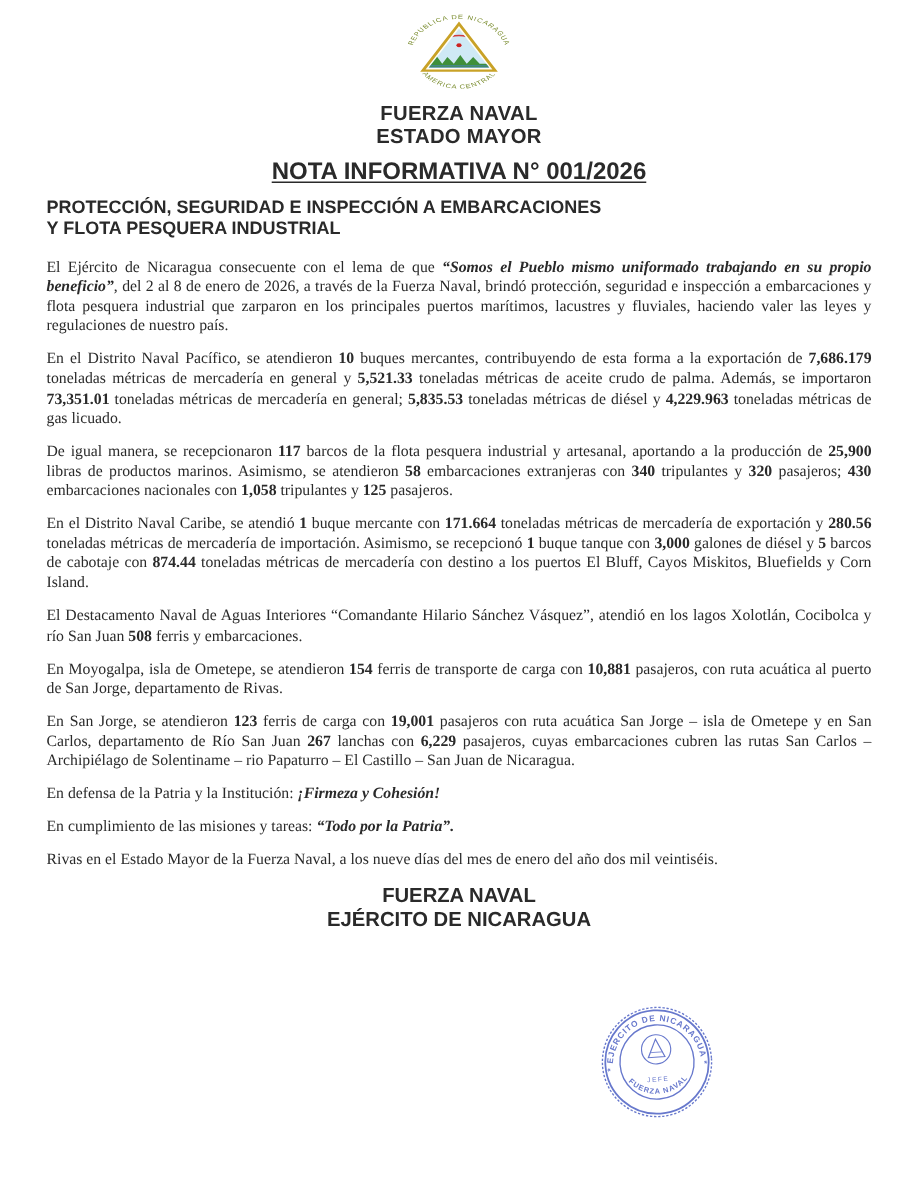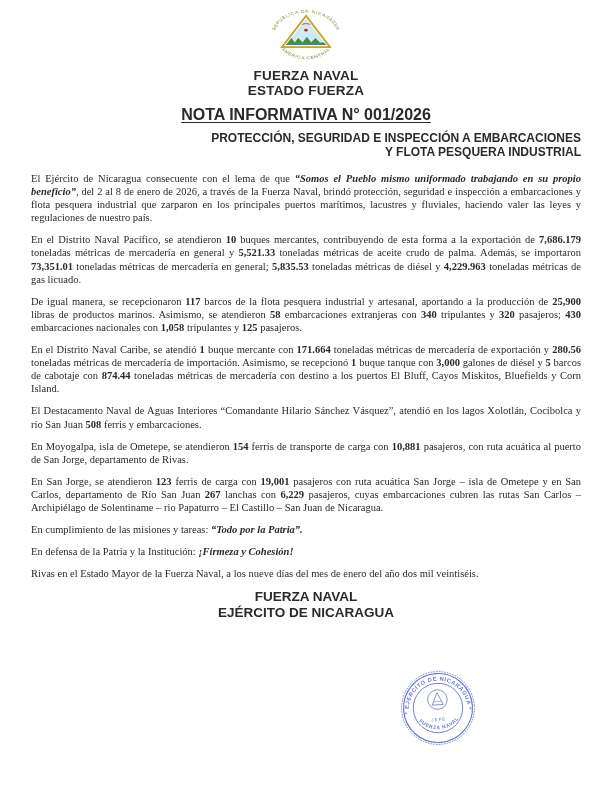--- a/index.html
+++ b/index.html
@@ -7,21 +7,21 @@
   .page{
     position:relative;width:612px;height:792px;box-sizing:border-box;
     background:#ffffff;color:#2a2a2a;overflow:hidden;
     font-family:"Liberation Sans",sans-serif;
     padding:8px 31px 0 31px;
   }
   .emblem-wrap{text-align:center;height:58px;margin-bottom:2px;}
   .org{ text-align:center;font-weight:700;font-size:13.5px;line-height:15px;letter-spacing:.2px;}
   .note-number{text-align:center;margin-top:10px;font-weight:700;font-size:16px;line-height:14px;}
   .note-number span{text-decoration:underline;text-underline-offset:2px;}
-  .doc-title{text-align:right;margin-top:9px;font-weight:700;font-size:12px;line-height:14px;}
+  .doc-title{text-align:left;margin-top:9px;font-weight:700;font-size:12px;line-height:14px;}
   .body-text{margin-top:13px;font-size:10.5px;line-height:13.1px;text-align:justify;}
   .body-text p{margin:0 0 9px 0;font-family:Liberation Serif, serif;}
   .seg-b{font-weight:700;}
   .seg-bi{font-weight:700;font-style:italic;}
   .signature{text-align:center;font-weight:700;font-size:13.5px;line-height:15.5px;margin-top:4px;}
   .stamp{position:absolute;left:399px;top:669px;width:78px;height:78px;opacity:.85;}
   .stamp text{font-family:"Liberation Sans",sans-serif;}
   .emblem-svg text{font-family:"Liberation Sans",sans-serif;}
 </style>
 </head>
@@ -50,41 +50,41 @@
         <path d="M 34 40 A 16 16 0 0 1 66 40" fill="none" stroke="#d23b3b" stroke-width="1.4"></path>
         <circle cx="50" cy="34" r="2" fill="#cc2222"></circle>
         <path d="M26,53 L32,44 37,53 41,46 46,53 51,44 56,53 61,46 66,53 74,53 74,57 26,57 Z" fill="#3f8f3a"></path>
         <line x1="26" y1="55" x2="74" y2="55" stroke="#4a7fd4" stroke-width="0.8"></line>
         <line x1="26" y1="56.6" x2="74" y2="56.6" stroke="#4a7fd4" stroke-width="0.8"></line>
       </g>
     </svg>
   </div>
 
   <div class="org">FUERZA NAVAL</div>
-  <div class="org">ESTADO FUERZA</div>
+  <div class="org">ESTADO MAYOR</div>
 
   <div class="note-number">
     <span>NOTA INFORMATIVA N° 001/2026</span>
   </div>
 
   <div class="doc-title">
     <div>PROTECCIÓN, SEGURIDAD E INSPECCIÓN A EMBARCACIONES</div>
     <div>Y FLOTA PESQUERA INDUSTRIAL</div>
   </div>
 
   <div class="body-text">
     <p><span>El Ejército de Nicaragua consecuente con el lema de que </span><span class="seg-bi">“Somos el Pueblo mismo uniformado trabajando en su propio beneficio”</span><span>, del 2 al 8 de enero de 2026, a través de la Fuerza Naval, brindó protección, seguridad e inspección a embarcaciones y flota pesquera industrial que zarparon en los principales puertos marítimos, lacustres y fluviales, haciendo valer las leyes y regulaciones de nuestro país.</span></p>
     <p><span>En el Distrito Naval Pacífico, se atendieron </span><span class="seg-b">10</span><span> buques mercantes, contribuyendo de esta forma a la exportación de </span><span class="seg-b">7,686.179</span><span> toneladas métricas de mercadería en general y </span><span class="seg-b">5,521.33</span><span> toneladas métricas de aceite crudo de palma. Además, se importaron </span><span class="seg-b">73,351.01</span><span> toneladas métricas de mercadería en general; </span><span class="seg-b">5,835.53</span><span> toneladas métricas de diésel y </span><span class="seg-b">4,229.963</span><span> toneladas métricas de gas licuado.</span></p>
     <p><span>De igual manera, se recepcionaron </span><span class="seg-b">117</span><span> barcos de la flota pesquera industrial y artesanal, aportando a la producción de </span><span class="seg-b">25,900</span><span> libras de productos marinos. Asimismo, se atendieron </span><span class="seg-b">58</span><span> embarcaciones extranjeras con </span><span class="seg-b">340</span><span> tripulantes y </span><span class="seg-b">320</span><span> pasajeros; </span><span class="seg-b">430</span><span> embarcaciones nacionales con </span><span class="seg-b">1,058</span><span> tripulantes y </span><span class="seg-b">125</span><span> pasajeros.</span></p>
     <p><span>En el Distrito Naval Caribe, se atendió </span><span class="seg-b">1</span><span> buque mercante con </span><span class="seg-b">171.664</span><span> toneladas métricas de mercadería de exportación y </span><span class="seg-b">280.56</span><span> toneladas métricas de mercadería de importación. Asimismo, se recepcionó </span><span class="seg-b">1</span><span> buque tanque con </span><span class="seg-b">3,000</span><span> galones de diésel y </span><span class="seg-b">5</span><span> barcos de cabotaje con </span><span class="seg-b">874.44</span><span> toneladas métricas de mercadería con destino a los puertos El Bluff, Cayos Miskitos, Bluefields y Corn Island.</span></p>
     <p><span>El Destacamento Naval de Aguas Interiores “Comandante Hilario Sánchez Vásquez”, atendió en los lagos Xolotlán, Cocibolca y río San Juan </span><span class="seg-b">508</span><span> ferris y embarcaciones.</span></p>
     <p><span>En Moyogalpa, isla de Ometepe, se atendieron </span><span class="seg-b">154</span><span> ferris de transporte de carga con </span><span class="seg-b">10,881</span><span> pasajeros, con ruta acuática al puerto de San Jorge, departamento de Rivas.</span></p>
     <p><span>En San Jorge, se atendieron </span><span class="seg-b">123</span><span> ferris de carga con </span><span class="seg-b">19,001</span><span> pasajeros con ruta acuática San Jorge – isla de Ometepe y en San Carlos, departamento de Río San Juan </span><span class="seg-b">267</span><span> lanchas con </span><span class="seg-b">6,229</span><span> pasajeros, cuyas embarcaciones cubren las rutas San Carlos – Archipiélago de Solentiname – rio Papaturro – El Castillo – San Juan de Nicaragua.</span></p>
+    <p><span>En defensa de la Patria y la Institución: </span><span class="seg-bi">¡Firmeza y Cohesión!</span></p>
     <p><span>En cumplimiento de las misiones y tareas: </span><span class="seg-bi">“Todo por la Patria”.</span></p>
-    <p><span>En defensa de la Patria y la Institución: </span><span class="seg-bi">¡Firmeza y Cohesión!</span></p>
     <p><span>Rivas en el Estado Mayor de la Fuerza Naval, a los nueve días del mes de enero del año dos mil veintiséis.</span></p>
   </div>
 
   <div class="signature">
     <div>FUERZA NAVAL</div>
     <div>EJÉRCITO DE NICARAGUA</div>
   </div>
 
   <svg class="stamp" viewBox="0 0 120 120">
     <defs>

